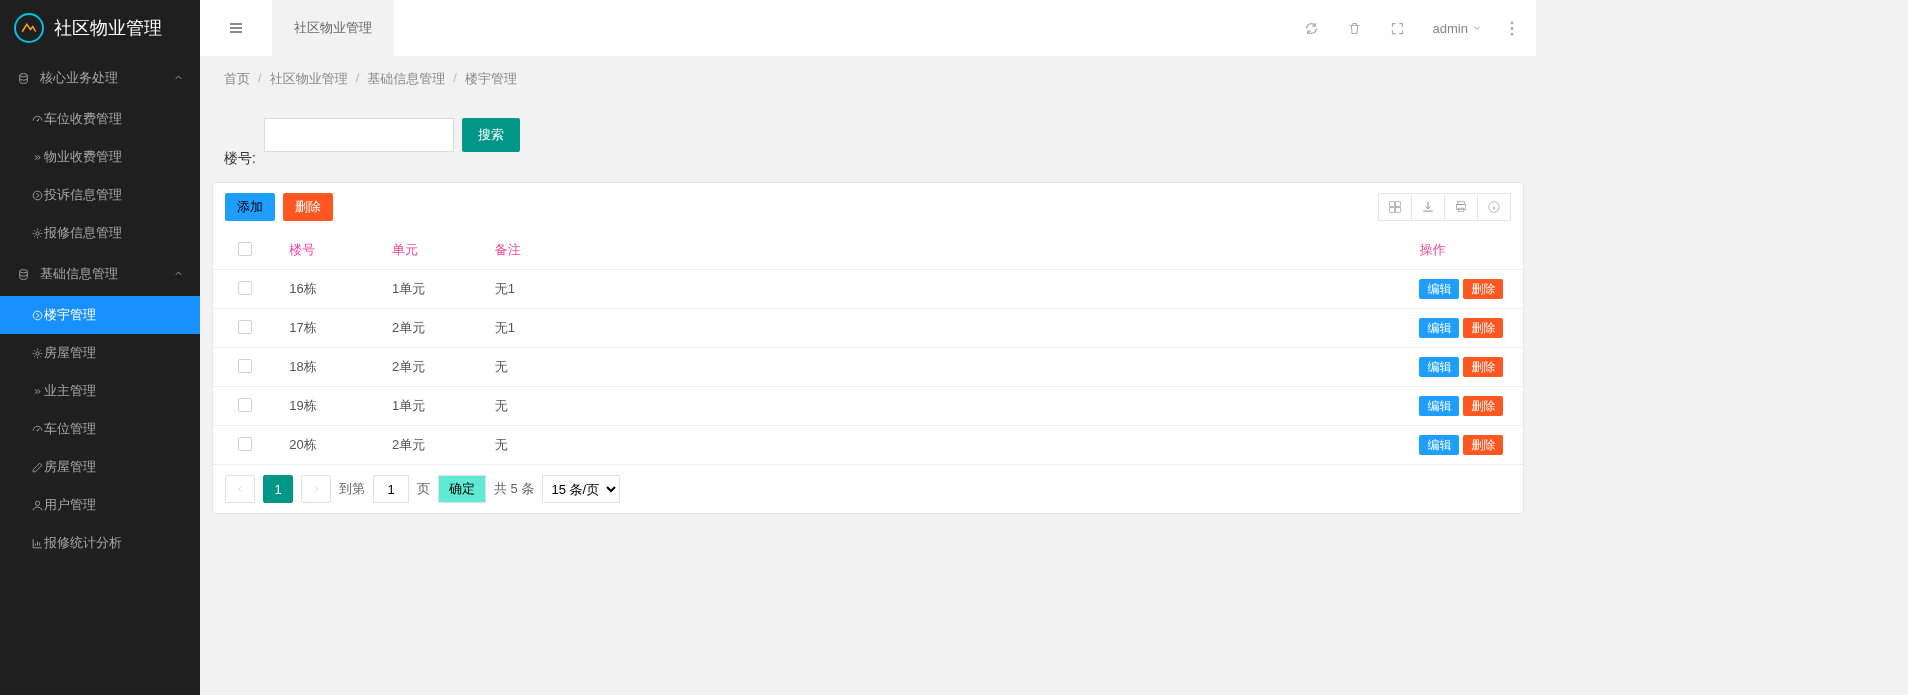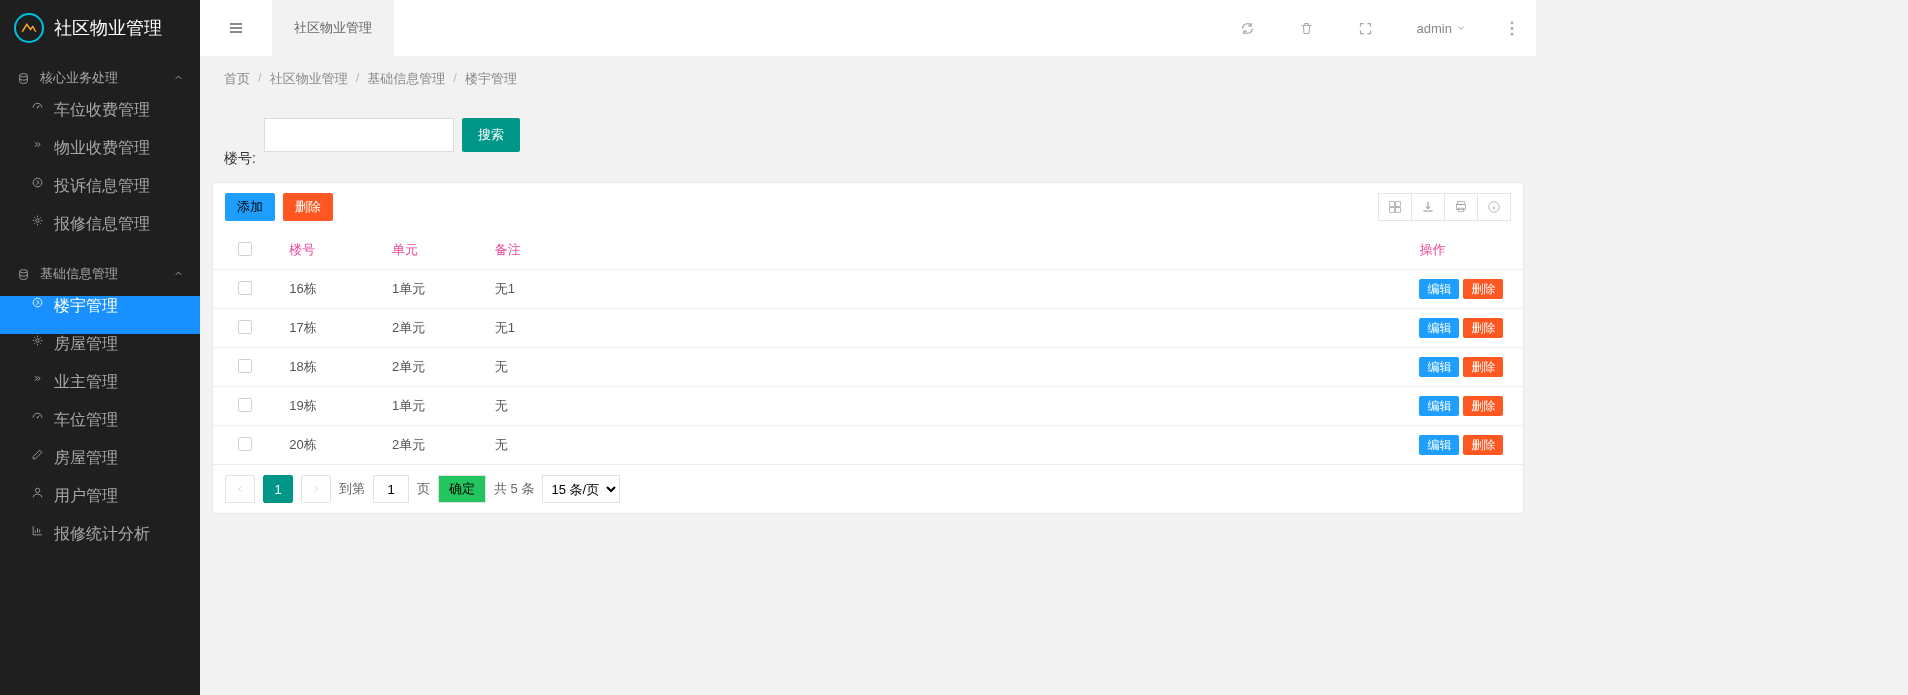--- a/index.html
+++ b/index.html
@@ -4,29 +4,29 @@
 <style>
 * { box-sizing: border-box; margin: 0; padding: 0; }
 body { font-family: "Microsoft YaHei", Arial, sans-serif; font-size: 13px; color: #333; background: #f2f2f2; }
 .app { display: flex; height: 695px; width: 1536px; }
 .sidebar { width: 200px; background: #1f1f1f; color: #a7a7a7; flex-shrink: 0; display: flex; flex-direction: column; }
 .logo { height: 56px; display: flex; align-items: center; padding: 0 14px; color: #fff; font-size: 18px; font-weight: 500; gap: 10px; }
 .logo-circle { width: 30px; height: 30px; border: 2px solid #00c1de; border-radius: 50%; display: flex; align-items: center; justify-content: center; }
 .logo-circle svg { width: 18px; height: 18px; }
 .menu-header { display: flex; align-items: center; padding: 0 16px; height: 44px; cursor: pointer; color: #a7a7a7; font-size: 13px; gap: 10px; }
 .menu-header .chev { margin-left: auto; }
-.menu-item { display: flex; align-items: flex-start; padding: 0 16px 0 30px; height: 38px; cursor: pointer; color: #a7a7a7; font-size: 16px; gap: 10px; }
+.menu-item { display: flex; align-items: center; padding: 0 16px 0 30px; height: 38px; cursor: pointer; color: #a7a7a7; font-size: 13px; }
 .menu-item.active { background: #1890ff; color: #fff; }
 .menu-icon { width: 14px; flex-shrink: 0; display: inline-flex; align-items: center; justify-content: center; }
 .main { flex: 1; display: flex; flex-direction: column; background: #f2f2f2; }
 .topbar { height: 56px; background: #fff; display: flex; align-items: stretch; }
 .top-toggle { width: 72px; display: flex; align-items: center; justify-content: center; cursor: pointer; font-size: 16px; color: #666; }
 .tab { padding: 0 22px; display: flex; align-items: center; background: #f2f2f2; color: #666; font-size: 13px; }
 .top-spacer { flex: 1; }
-.top-actions { display: flex; align-items: center; gap: 44px; padding: 0 22px; color: #aaa; }
+.top-actions { display: flex; align-items: center; gap: 28px; padding: 0 22px; color: #aaa; }
 .top-actions .act { cursor: pointer; display: inline-flex; align-items: center; }
 .breadcrumb { padding: 14px 24px; color: #888; font-size: 13px; display: flex; gap: 8px; }
 .breadcrumb span.sep { color: #bbb; }
 .content { margin: 0 12px; }
 .search-row { display: flex; align-items: center; gap: 8px; padding: 0 12px 14px 12px; }
 .search-row label { color: #333; font-size: 14px; margin-top: 48px; }
 .search-row input { width: 190px; height: 34px; border: 1px solid #ddd; padding: 0 8px; font-size: 13px; }
 .btn { display: inline-flex; align-items: center; justify-content: center; border: none; cursor: pointer; font-size: 13px; border-radius: 2px; }
 .btn-search { background: #009688; color: #ffffff; height: 34px; padding: 0 16px; }
 .panel { background: #fff; border: 1px solid #e6e6e6; border-radius: 2px; }
@@ -43,21 +43,21 @@
 .col-unit { width: 80px; }
 .col-note { width: 720px; }
 .col-op { width: 90px; }
 .chk { width: 14px; height: 14px; border: 1px solid #d2d2d2; display: inline-block; border-radius: 2px; cursor: pointer; }
 .btn-edit { background: #1e9fff; color: #fff; font-size: 12px; padding: 3px 8px; border-radius: 2px; cursor: pointer; margin-right: 4px; }
 .btn-rowdel { background: #ff5722; color: #fff; font-size: 12px; padding: 3px 8px; border-radius: 2px; cursor: pointer; }
 .pager { display: flex; align-items: center; gap: 8px; padding: 10px 12px; color: #666; font-size: 13px; }
 .pg-btn { width: 30px; height: 28px; border: 1px solid #e2e2e2; display: flex; align-items: center; justify-content: center; cursor: pointer; color: #999; border-radius: 2px; }
 .pg-cur { background: #009688; color: #fff; border-color: #009688; }
 .pg-input { width: 36px; height: 28px; border: 1px solid #e2e2e2; text-align: center; font-size: 13px; }
-.pg-confirm { height: 28px; padding: 3px 10px; border: 1px solid #e2e2e2; background: #22c55e; cursor: pointer; font-size: 13px; }
+.pg-confirm { height: 28px; padding: 3px 10px; border: 1px solid #e2e2e2; background: #5eead4; cursor: pointer; font-size: 13px; }
 .pg-select { height: 28px; border: 1px solid #e2e2e2; font-size: 13px; padding: 0 4px; background: #fff; }
 </style>
 </head>
 <body>
 
 <div class="app">
   <aside class="sidebar">
     <div class="logo">
       <span class="logo-circle">
         <svg viewBox="0 0 24 24">

